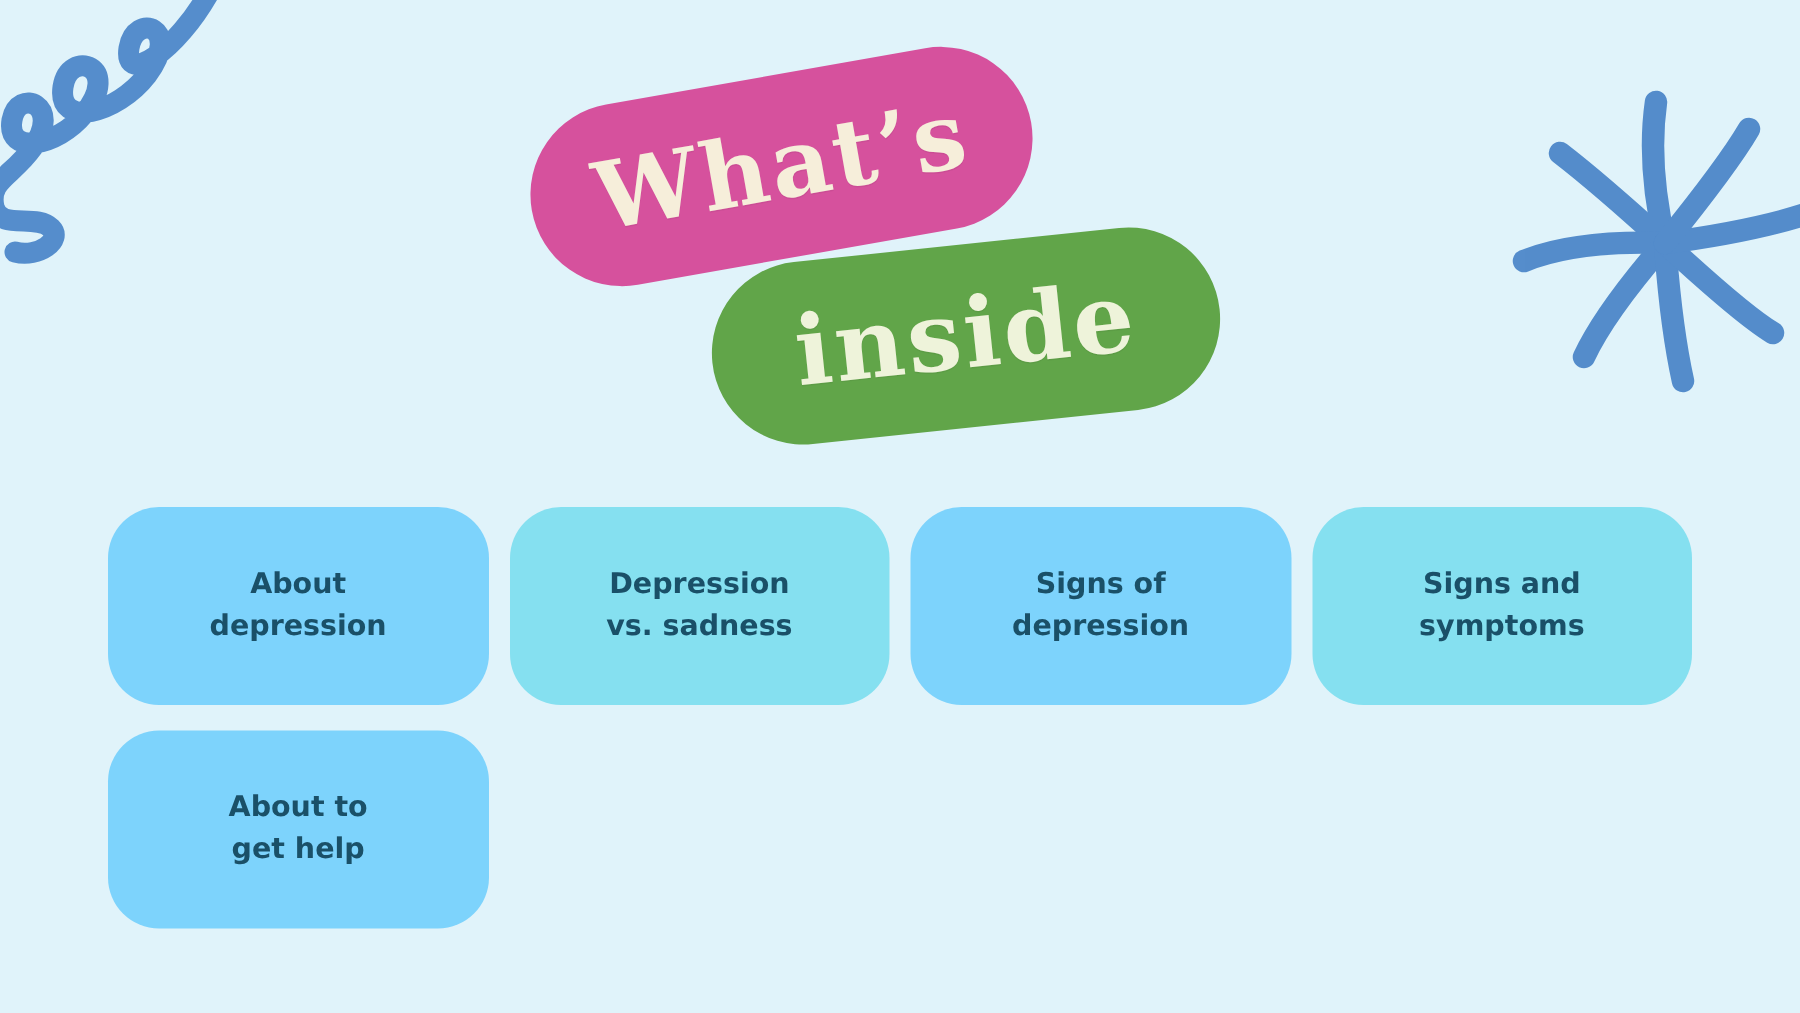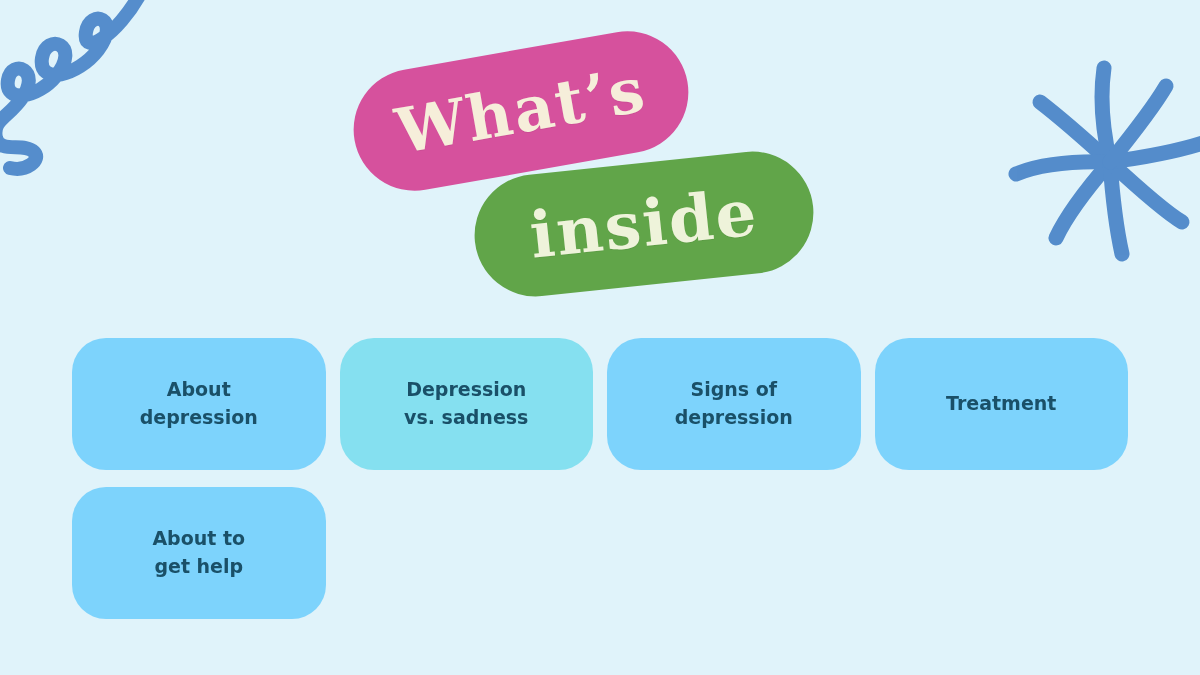--- a/index.html
+++ b/index.html
@@ -145,22 +145,23 @@
 depression</span>
     </div>
     <div class="card blue">
       <span class="card-label">Depression
 vs. sadness</span>
     </div>
     <div class="card yellow">
       <span class="card-label">Signs of
 depression</span>
     </div>
-    <div class="card yellow">
-      <span class="card-label">Treatment</span>
+    <div class="card blue">
+      <span class="card-label">Signs and
+symptoms</span>
     </div>
     <div class="card yellow">
       <span class="card-label">About to
 get help</span>
     </div>
   </div>
 
 </div>
 
 </body></html>

